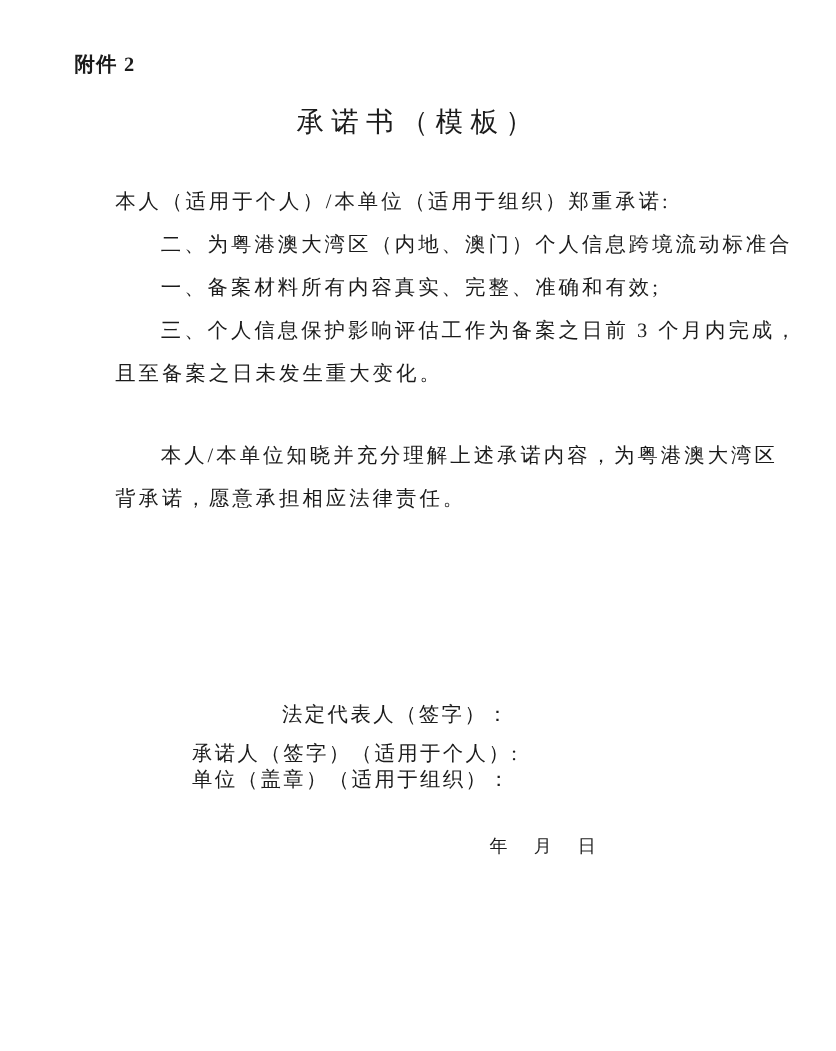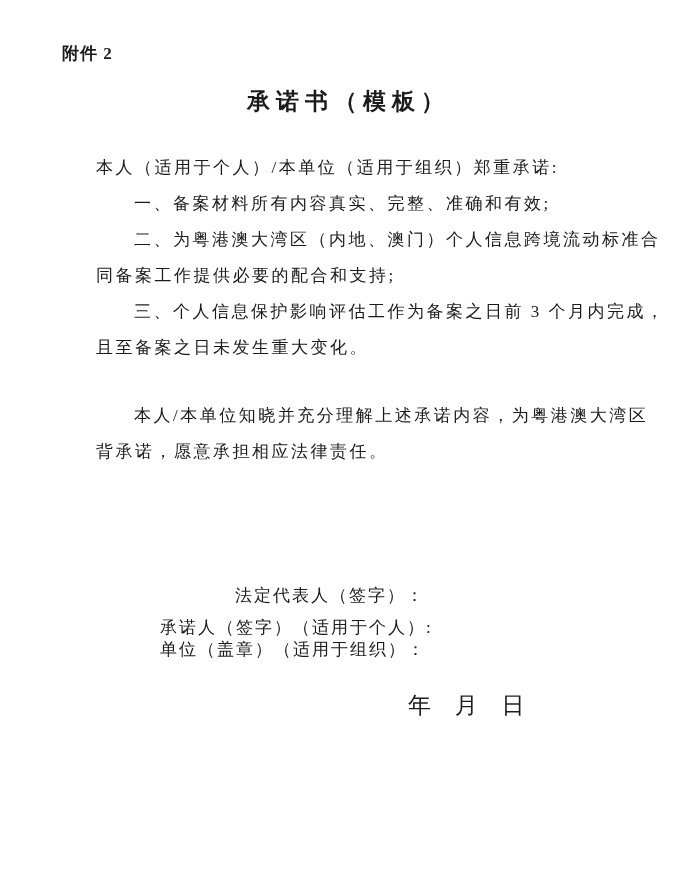--- a/index.html
+++ b/index.html
@@ -25,21 +25,21 @@
     letter-spacing: 1px;
     white-space: nowrap;
   }
   .doc-title {
     position: absolute;
     left: 0;
     top: 86px;
     width: 100%;
     text-align: center;
     font-size: 23px;
-    font-weight: bold;
+    font-weight: normal;
     letter-spacing: 6px;
     white-space: nowrap;
   }
   .body-text {
     position: absolute;
     left: 62px;
     top: 150px;
     width: 573px;
     font-size: 17px;
     line-height: 36px;
@@ -63,41 +63,40 @@
     white-space: nowrap;
     text-align: right;
   }
   .sig-1 { left: 235px; top: 584px; }
   .sig-2 { left: 160px; top: 638px; }
   .sig-3 { left: 160px; top: 616px; }
   .date-line {
     position: absolute;
     left: 408px;
     top: 694px;
-    font-size: 23px;
+    font-size: 15px;
     line-height: 24px;
     letter-spacing: 1px;
     word-spacing: 16px;
     white-space: nowrap;
   }
 </style>
 </head>
 <body>
 
 <div class="page">
 
   <div class="attachment">附件 2</div>
 
   <div class="doc-title">承诺书（模板）</div>
 
   <div class="body-text">
     <div class="line">本人（适用于个人）/本单位（适用于组织）郑重承诺:</div>
+    <div class="line indent">二、为粤港澳大湾区（内地、澳门）个人信息跨境流动标准合</div>
     <div class="line indent">一、备案材料所有内容真实、完整、准确和有效;</div>
-    <div class="line indent">二、为粤港澳大湾区（内地、澳门）个人信息跨境流动标准合</div>
-    <div class="line">同备案工作提供必要的配合和支持;</div>
     <div class="line indent">三、个人信息保护影响评估工作为备案之日前 3 个月内完成，</div>
     <div class="line">且至备案之日未发生重大变化。</div>
     <div class="line indent para-gap">本人/本单位知晓并充分理解上述承诺内容，为粤港澳大湾区</div>
     <div class="line">背承诺，愿意承担相应法律责任。</div>
   </div>
 
   <div class="sig-line sig-1">法定代表人（签字）：</div>
   <div class="sig-line sig-2">单位（盖章）（适用于组织）：</div>
   <div class="sig-line sig-3">承诺人（签字）（适用于个人）:</div>
 

